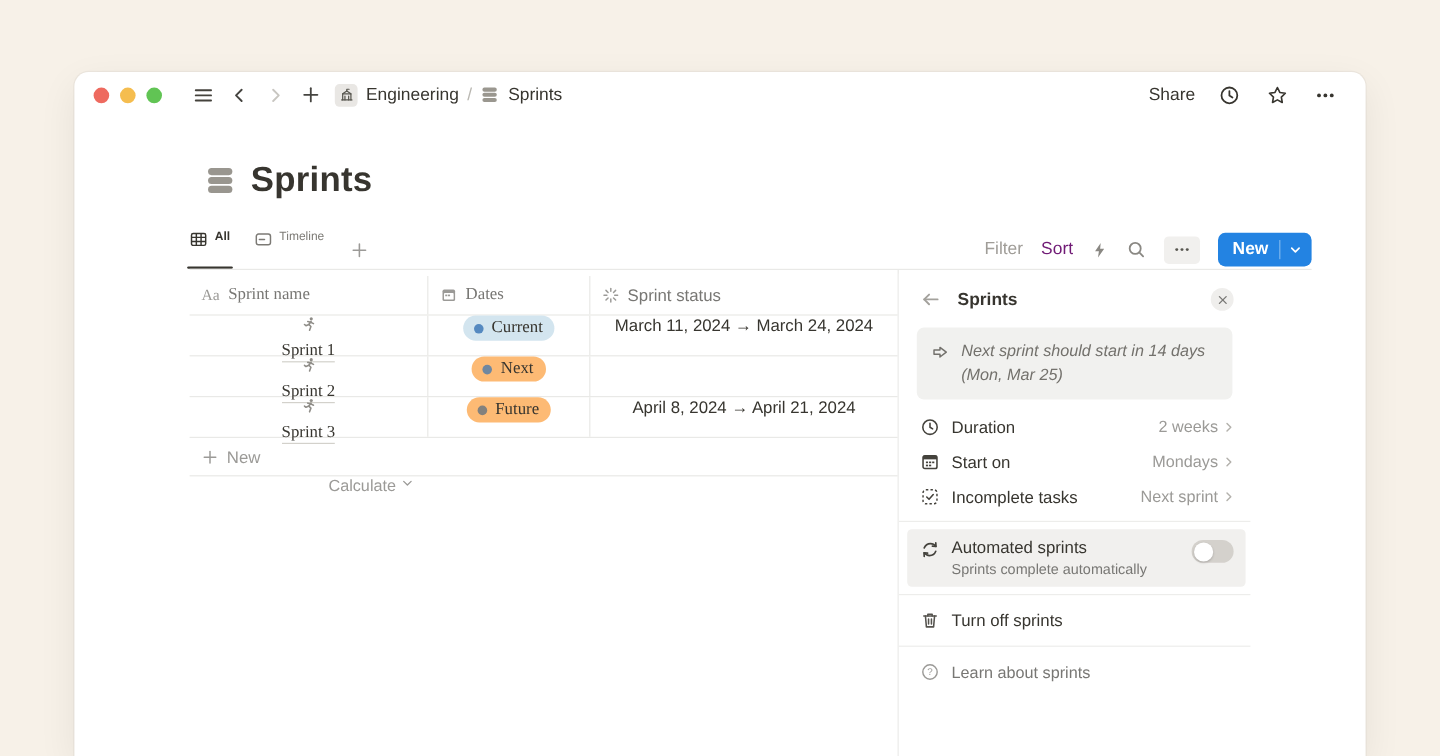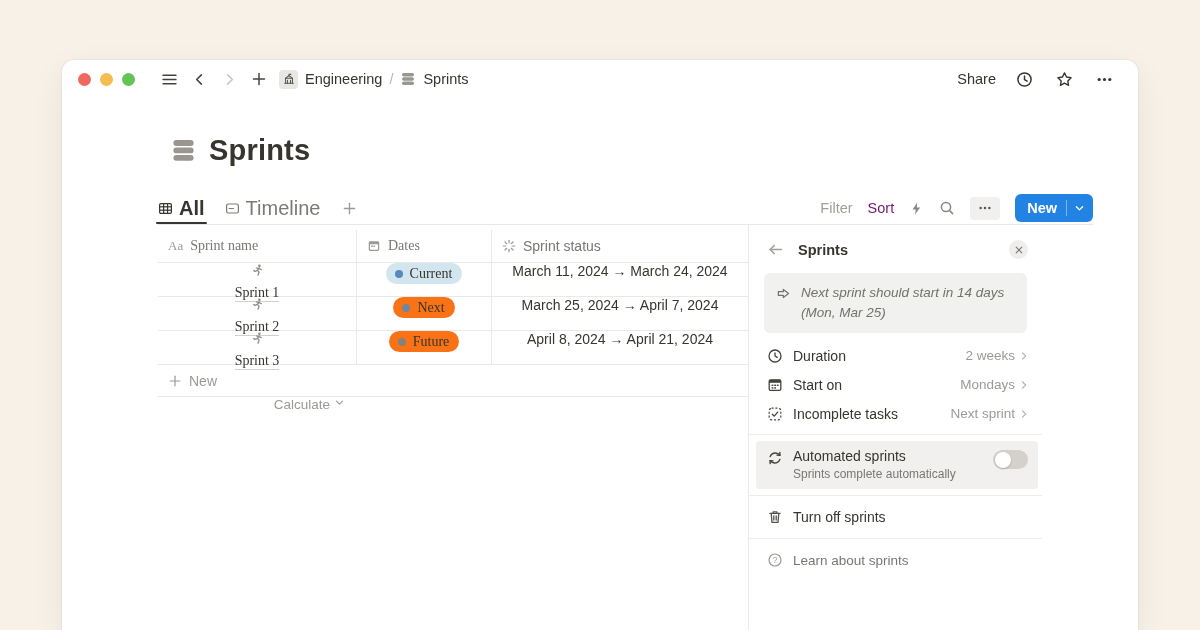--- a/index.html
+++ b/index.html
@@ -16,42 +16,42 @@
   .crumb{ display:flex; align-items:center; gap:7px; margin-left:8px; font-size:14.5px; }
   .icon-box{ width:19px; height:19px; background:#e9e7e4; border-radius:4px; display:flex; align-items:center; justify-content:center; }
   .crumb-sep{ color:#b9b7b1; }
   .topbar-right{ margin-left:auto; display:flex; align-items:center; gap:16px; font-size:14.5px; }
   
   .page-title{ position:absolute; left:108px; top:74px; display:flex; align-items:center; gap:12px; }
   .page-title h1{ font-size:29px; font-weight:700; letter-spacing:.2px; }
   
   .tabbar{ position:absolute; left:96px; right:45px; top:132px; height:32px; display:flex; align-items:center; }
   .tabs{ display:flex; align-items:center; gap:20px; height:100%; }
-  .tab{ display:flex; align-items:center; gap:6px; font-size:20px; height:100%; position:relative; cursor:pointer; }
+  .tab{ display:flex; gap:6px; font-size:10px; height:100%; position:relative; cursor:pointer; }
   .tab.active{ font-weight:700; }
   .tab.active:after{ content:""; position:absolute; left:-2px; right:-2px; bottom:0; height:2px; background:#37352f; border-radius:1px; }
   .tab.inactive{ color:#7c7a75; font-weight:500; }
   .tab-add{ color:#9b9a97; margin-left:2px; }
   .toolbar{ margin-left:auto; display:flex; align-items:center; gap:15px; font-size:14.5px; }
   .t-filter{ color:#a09d98; cursor:pointer; }
   .t-sort{ color:#701a75; cursor:pointer; }
   .more-btn{ background:#f1f0ee; border-radius:4px; width:30px; height:23px; display:flex; align-items:center; justify-content:center; cursor:pointer; }
   .new-btn{ display:flex; align-items:center; background:#2383e2; border-radius:6px; height:28px; padding:0 8px 0 12px; color:#fff; font-weight:600; font-size:14.5px; cursor:pointer; }
   .new-btn .nb-div{ width:1px; height:16px; background:rgba(255,255,255,.4); margin:0 7px 0 9px; }
   .rule{ position:absolute; left:96px; right:45px; top:164px; height:1px; background:#e9e9e7; }
   
   .table{ position:absolute; left:96px; top:170px; width:590px; }
   .trow{ display:grid; grid-template-columns:199px 135px 256px; border-bottom:1px solid #e9e9e7; }
   .cell{ display:flex; align-items:center; gap:7px; padding:0 10px; height:32px; font-size:14px; }
   .trow .cell:nth-child(-n+2){ border-right:1px solid #e9e9e7;font-family:Liberation Serif, serif; }
   .hcell{ color:#787774; }
   .aa{ font-size:13px; color:#9b9a97; }
   .row .cell{ height:33px;flex-direction:column; }
   .sprint-link{ font-weight:500; border-bottom:1px solid #d3d1cb; cursor:pointer; }
-  .pill{ display:inline-flex; align-items:center; gap:7px; background:#f97316; border-radius:12px; padding:2.5px 10px 2.5px 9px; font-size:14px; cursor:pointer; }
+  .pill{ display:inline-flex; align-items:center; gap:7px; background:#fdba74; border-radius:12px; padding:2.5px 10px 2.5px 9px; font-size:14px; cursor:pointer; }
   .pill[data-variant="blue"]{ background:#d3e5ef; }
   .dot{ width:8px; height:8px; border-radius:50%; background:#83817d; }
   .pill[data-variant="blue"] .dot{ background:#5589c0; }
   .pill[data-variant="gray-blue"] .dot{ background:#6f87a0; }
   .newrow{ display:flex; align-items:center; gap:7px; height:32px; padding:0 10px; color:#9b9a97; font-size:14px; border-bottom:1px solid #e9e9e7; cursor:pointer; }
   .calcrow{ width:199px; height:33px; display:flex; justify-content:flex-end; padding-right:12px; color:#9b9a97; font-size:13.5px; gap:4px; cursor:pointer; }
   
   .vrule{ position:absolute; left:686px; top:165px; bottom:0; width:1px; background:#e9e9e7; }
   .panel{ position:absolute; left:687px; top:168px; width:293px; bottom:0; background:#fff; font-size:14px; }
   .p-head{ display:flex; align-items:center; padding:12px 14px 10px 18px; }
@@ -325,23 +325,20 @@
             </svg>
         </span>
         <span class="sprint-link">Sprint 2</span>
       </div>
       <div class="cell">
         <span class="pill" data-variant="gray-blue">
             <span class="dot"></span>
             <span>Next</span>
           </span>
       </div>
-      <div class="cell">
-        <span>March 25, 2024 → April 7, 2024</span>
-      </div>
     </div>
 
     <div class="trow row">
       <div class="cell">
         <span>
           <svg width="15" height="15" viewBox="0 0 16 16">
               <g stroke="#8f8d88" stroke-width="1.4" fill="none" stroke-linecap="round" stroke-linejoin="round">
                 <circle cx="10" cy="2.9" r="1.4" fill="#8f8d88" stroke="none"></circle>
                 <path d="M9.8 5.2 L7.9 7.9 L9.7 9.7 L8.5 13"></path>
                 <path d="M7.9 7.9 L5.3 9 L4 7.9"></path>

